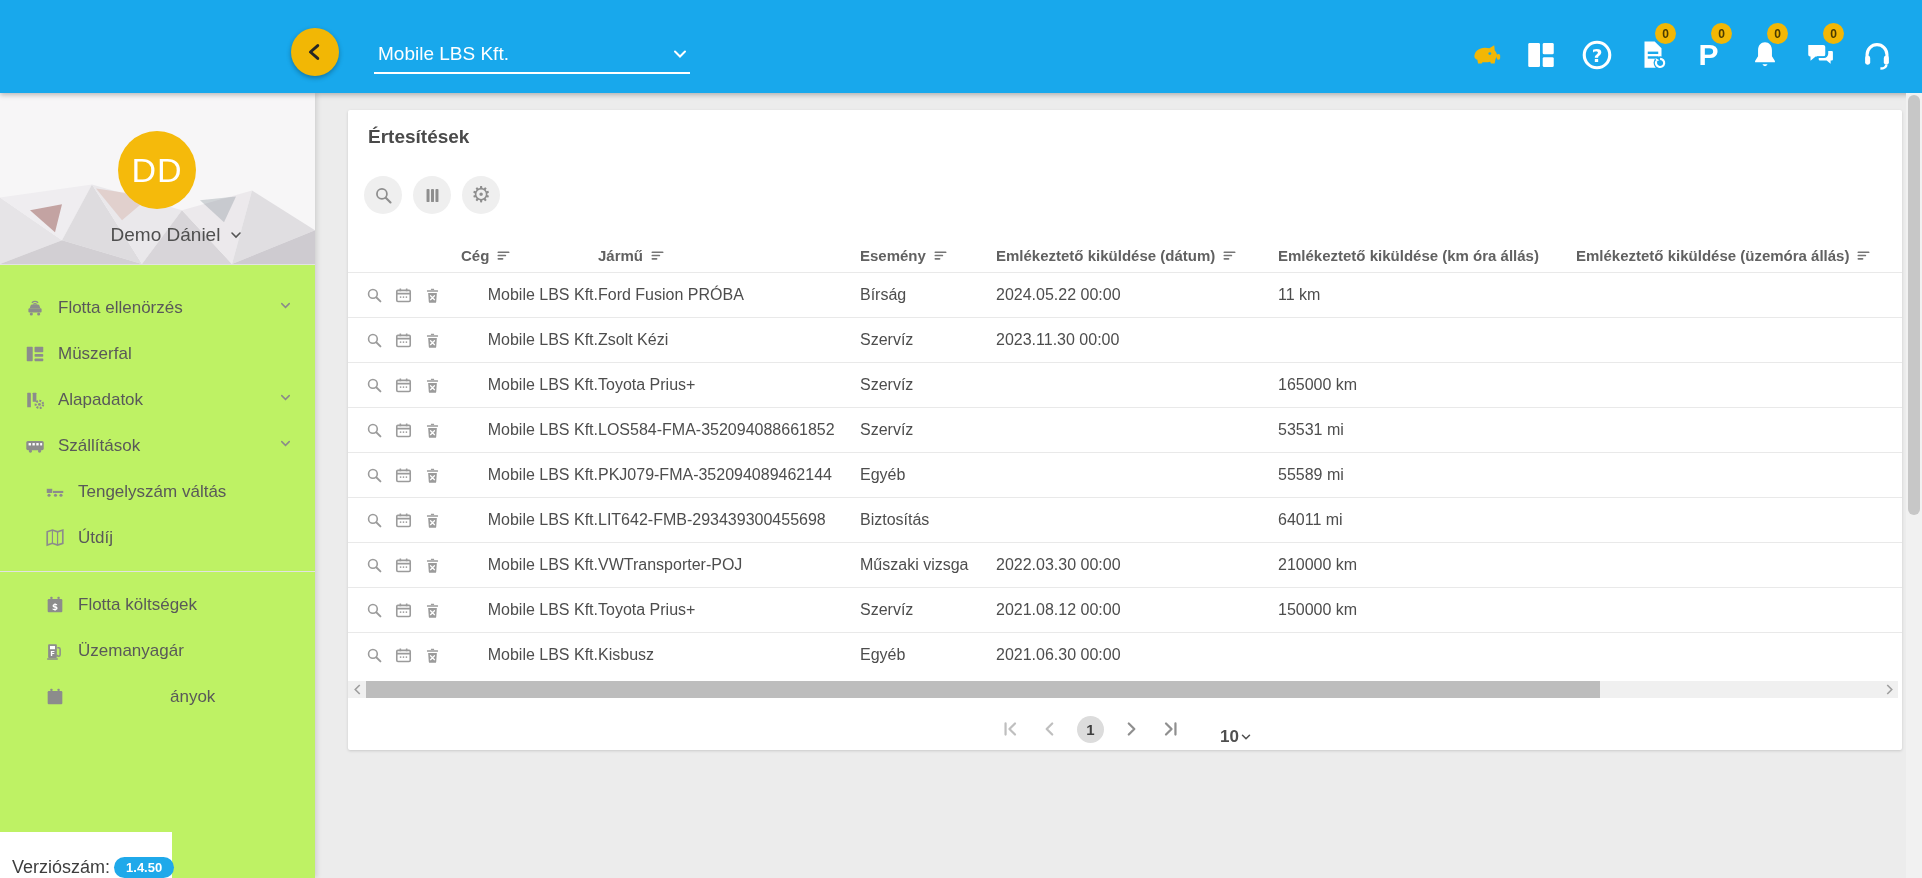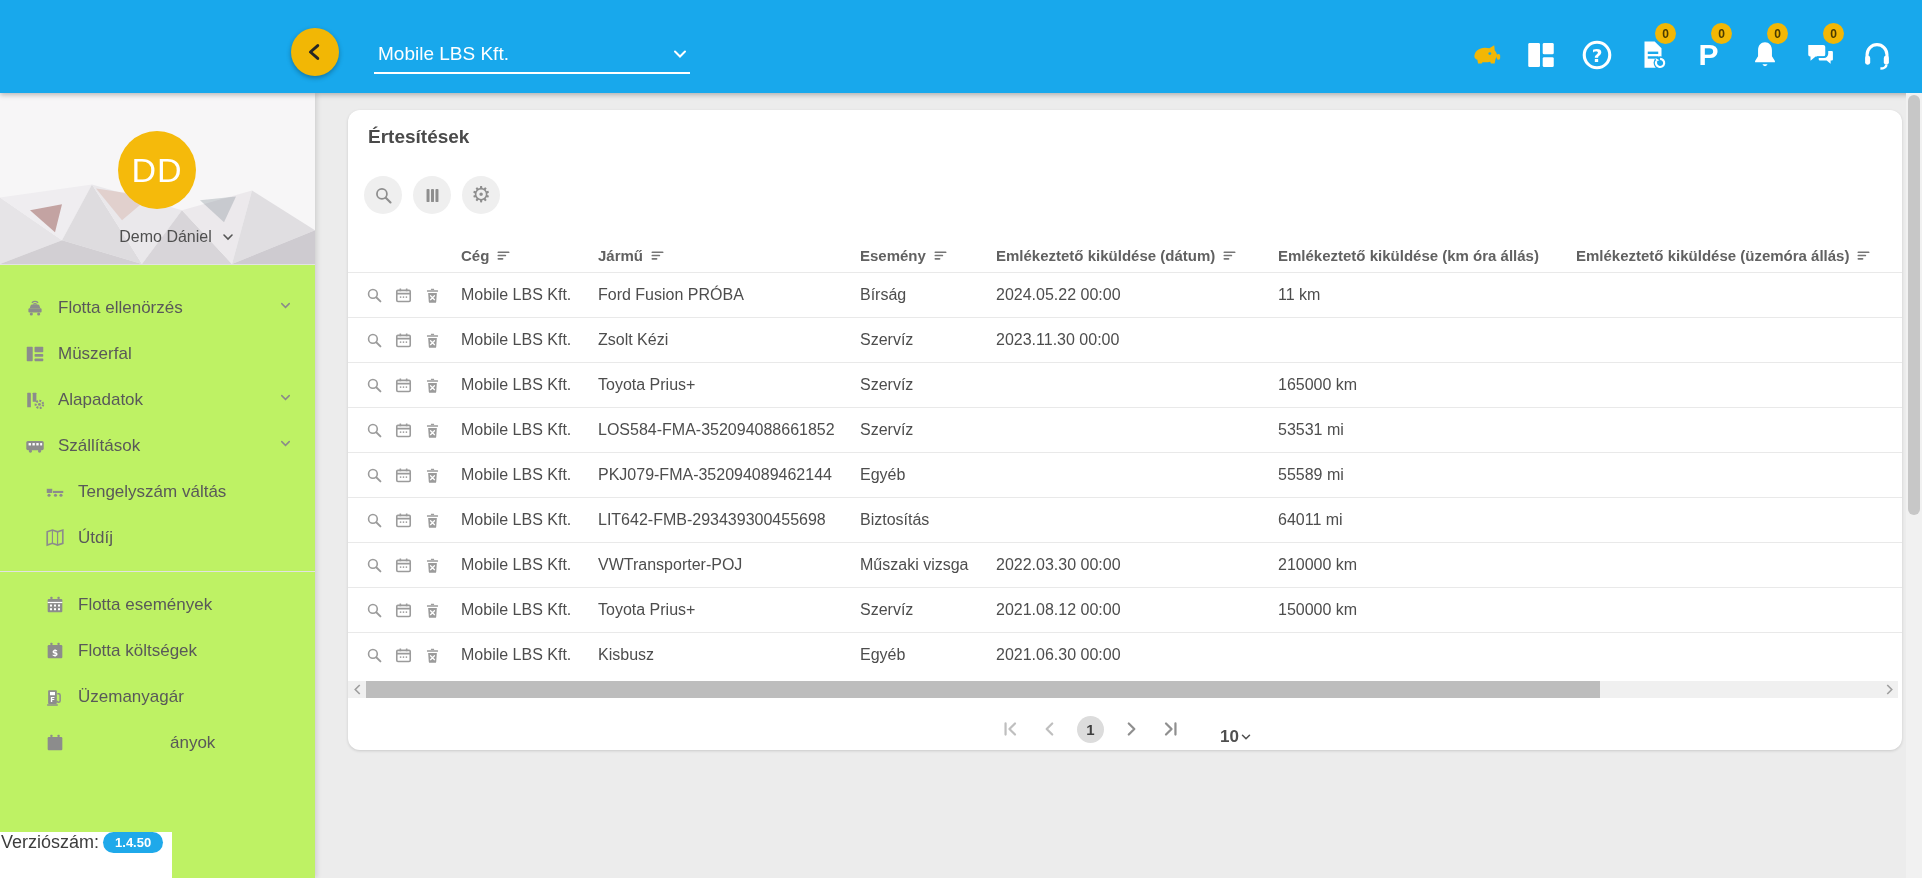--- a/index.html
+++ b/index.html
@@ -15,50 +15,50 @@
   .tb-ic { position:relative; width:39px; height:40px; display:flex; align-items:flex-end; justify-content:center; cursor:pointer; }
   .tb-ic svg, .tb-ic .pchar { width:34px; height:34px; }
   .pchar { color:#fff; font-size:30px; font-weight:bold; text-align:center; line-height:34px; }
   .badge { position:absolute; top:-9px; right:-4px; min-width:21px; height:21px; border-radius:50%; background:#f2b705; color:#4a3b00; font-size:12px; font-weight:bold; display:flex; align-items:center; justify-content:center; }
 
   
   .sidebar { position:absolute; left:0; top:93px; width:315px; height:785px; background:#bef264; box-shadow:2px 0 5px rgba(0,0,0,.12); z-index:20; }
   .profile { position:relative; width:315px; height:172px; border-bottom:1px solid #e3e3e3; overflow:hidden; }
   .profile svg.poly { position:absolute; inset:0; width:100%; height:100%; }
   .avatar { position:absolute; left:118px; top:38px; width:78px; height:78px; border-radius:50%; background:#f5ba0b; color:#fff; font-size:34px; display:flex; align-items:center; justify-content:center; letter-spacing:1px; }
-  .user-row { position:absolute; left:0; bottom:18px; width:100%; display:flex; align-items:center; justify-content:center; gap:8px; cursor:pointer; color:#4f4f4f; font-size:16px;padding-left:40px; }
+  .user-row { position:absolute; left:0; bottom:18px; width:100%; display:flex; align-items:center; justify-content:center; gap:8px; cursor:pointer; color:#4f4f4f; font-size:19px;padding-left:40px; }
   nav { position:absolute; top:192px; left:0; width:315px; }
   .nav-item { position:relative; height:46px; display:flex; align-items:center; padding-left:24px; cursor:pointer; color:#595959; font-size:17px; }
   .nav-item.sub { padding-left:44px; }
   .nav-item .mi { width:22px; height:22px; flex:0 0 22px; margin-right:12px; }
   .nav-item.active { background:#ebebeb; color:#25a3e3; }
   .nav-item .trail { position:absolute; right:22px; top:50%; transform:translateY(-50%); }
   .nav-item .star { position:absolute; right:22px; top:50%; transform:translateY(-52%); font-size:21px; color:#666; font-family:"DejaVu Sans",sans-serif; }
   .nav-divider { height:1px; background:#e2e2e2; margin:10px 0; }
   .partial-label { position:absolute; left:170px; top:50%; transform:translateY(-50%); }
-  .version-footer { position:absolute; left:0; bottom:0; width:172px; height:46px; background:#fff; display:flex; align-items:flex-start; padding-left:1px; z-index:5; }
+  .version-footer { position:absolute; left:0; bottom:0; width:172px; height:46px; background:#fff; display:flex; align-items:flex-end; padding-left:12px; z-index:5; }
   .version-footer .vlabel { font-size:18px; color:#3d3d3d; }
   .version-pill { margin-left:4px; background:#1fa9ea; color:#fff; font-size:13px; font-weight:bold; border-radius:11px; padding:3px 12px; }
 
   
   .main { position:absolute; left:315px; top:93px; width:1591px; height:785px; background:#ececec; }
-  .card { position:absolute; left:33px; top:17px; width:1554px; height:640px; background:#fff; box-shadow:0 1px 3px rgba(0,0,0,.15); border-radius:12px; }
+  .card { position:absolute; left:33px; top:17px; width:1554px; height:640px; background:#fff; box-shadow:0 1px 3px rgba(0,0,0,.15); border-radius:2px; }
   .card-title { position:absolute; left:20px; top:16px; font-size:19px; font-weight:bold; color:#4a4a4a; }
   .toolbar { position:absolute; left:16px; top:66px; display:flex; gap:11px; }
   .circle-btn { width:38px; height:38px; border-radius:50%; background:#efefef; display:flex; align-items:center; justify-content:center; cursor:pointer; }
   .circle-btn svg { width:21px; height:21px; }
   .gear-glyph { font-family:"DejaVu Sans",sans-serif; font-size:22px; color:#8e8e8e; line-height:1; }
 
   .tbl { position:absolute; left:0; top:128px; width:1554px; }
   .thead { display:flex; height:34px; align-items:center; font-size:15px; font-weight:bold; color:#616161; }
   .th { display:flex; align-items:center; gap:7px; }
   .th svg { flex:0 0 15px; }
   .trow { display:flex; height:45px; align-items:center; border-top:1px solid #e9e9e9; font-size:16px; color:#4d4d4d; }
   .c0 { width:113px; display:flex; gap:10px; padding-left:17px; align-items:center; }
-  .c1 { width:137px; } .c2 { width:262px; } .c3 { width:136px; } .c4 { width:282px; } .c5 { width:298px; } .c6 { width:326px; }
+  .c1 { width:137px;text-align:right; } .c2 { width:262px; } .c3 { width:136px; } .c4 { width:282px; } .c5 { width:298px; } .c6 { width:326px; }
   .act { width:19px; height:19px; cursor:pointer; }
   .act svg { width:19px; height:19px; }
 
   .hscroll { position:absolute; left:0px; top:571px; width:1550px; height:17px; background:#f0f0f0; display:flex; align-items:center; }
   .hs-arrow { width:14px; height:17px; display:flex; align-items:center; justify-content:center; cursor:pointer; }
   .hs-thumb { position:absolute; left:18px; top:0; width:1234px; height:17px; background:#bdbdbd; cursor:grab; }
 
   .pagination { position:absolute; left:0; top:601px; width:1554px; display:flex; align-items:center; justify-content:center; gap:14px; }
   .pg-btn { width:26px; height:26px; display:flex; align-items:center; justify-content:center; cursor:pointer; }
   .pg-current { width:27px; height:27px; border-radius:50%; background:#dcdcdc; color:#3f3f3f; font-size:15px; font-weight:bold; display:flex; align-items:center; justify-content:center; cursor:default; }
@@ -237,35 +237,20 @@
             <path d="M9.2 3.6v14.3M14.8 5.4v14.3" stroke-width="1.3"></path>
           </svg>
         <span>Útdíj</span>
       </div>
       <div class="nav-divider"></div>
       <div class="nav-item sub">
         <svg class="mi" viewBox="0 0 24 24" fill="#8c8c8c">
             <rect x="4" y="5.5" width="16" height="14.5" rx="1.2"></rect>
             <rect x="7" y="3" width="2.2" height="4" rx="0.6"></rect>
             <rect x="14.8" y="3" width="2.2" height="4" rx="0.6"></rect>
-            <rect x="4" y="8.6" width="16" height="1.3" fill="#fff"></rect>
-            <rect x="6.5" y="11.5" width="2.2" height="2.2" fill="#fff"></rect>
-            <rect x="10.9" y="11.5" width="2.2" height="2.2" fill="#fff"></rect>
-            <rect x="15.3" y="11.5" width="2.2" height="2.2" fill="#fff"></rect>
-            <rect x="6.5" y="15.5" width="2.2" height="2.2" fill="#fff"></rect>
-            <rect x="10.9" y="15.5" width="2.2" height="2.2" fill="#fff"></rect>
-            <rect x="15.3" y="15.5" width="2.2" height="2.2" fill="#fff"></rect>
-          </svg>
-        <span>Flotta események</span>
-      </div>
-      <div class="nav-item sub">
-        <svg class="mi" viewBox="0 0 24 24" fill="#8c8c8c">
-            <rect x="4" y="5.5" width="16" height="14.5" rx="1.2"></rect>
-            <rect x="7" y="3" width="2.2" height="4" rx="0.6"></rect>
-            <rect x="14.8" y="3" width="2.2" height="4" rx="0.6"></rect>
             <text x="12" y="17" font-size="9.5" font-weight="bold" fill="#fff" text-anchor="middle" font-family="DejaVu Sans">$</text>
           </svg>
         <span>Flotta költségek</span>
       </div>
       <div class="nav-item sub">
         <svg class="mi" viewBox="0 0 24 24" fill="#8c8c8c">
             <rect x="4.5" y="4.5" width="9.5" height="15" rx="1"></rect>
             <rect x="6.5" y="6.5" width="5.5" height="3.6" fill="#fff"></rect>
             <text x="9.3" y="17.5" font-size="7.5" font-weight="bold" fill="#fff" text-anchor="middle" font-family="DejaVu Sans">F</text>
             <path d="M14.5 8.5h1.6c.9 0 1.5.7 1.5 1.6v6a1.7 1.7 0 0 1-3.4 0" fill="none" stroke="#8c8c8c" stroke-width="1.6"></path>

